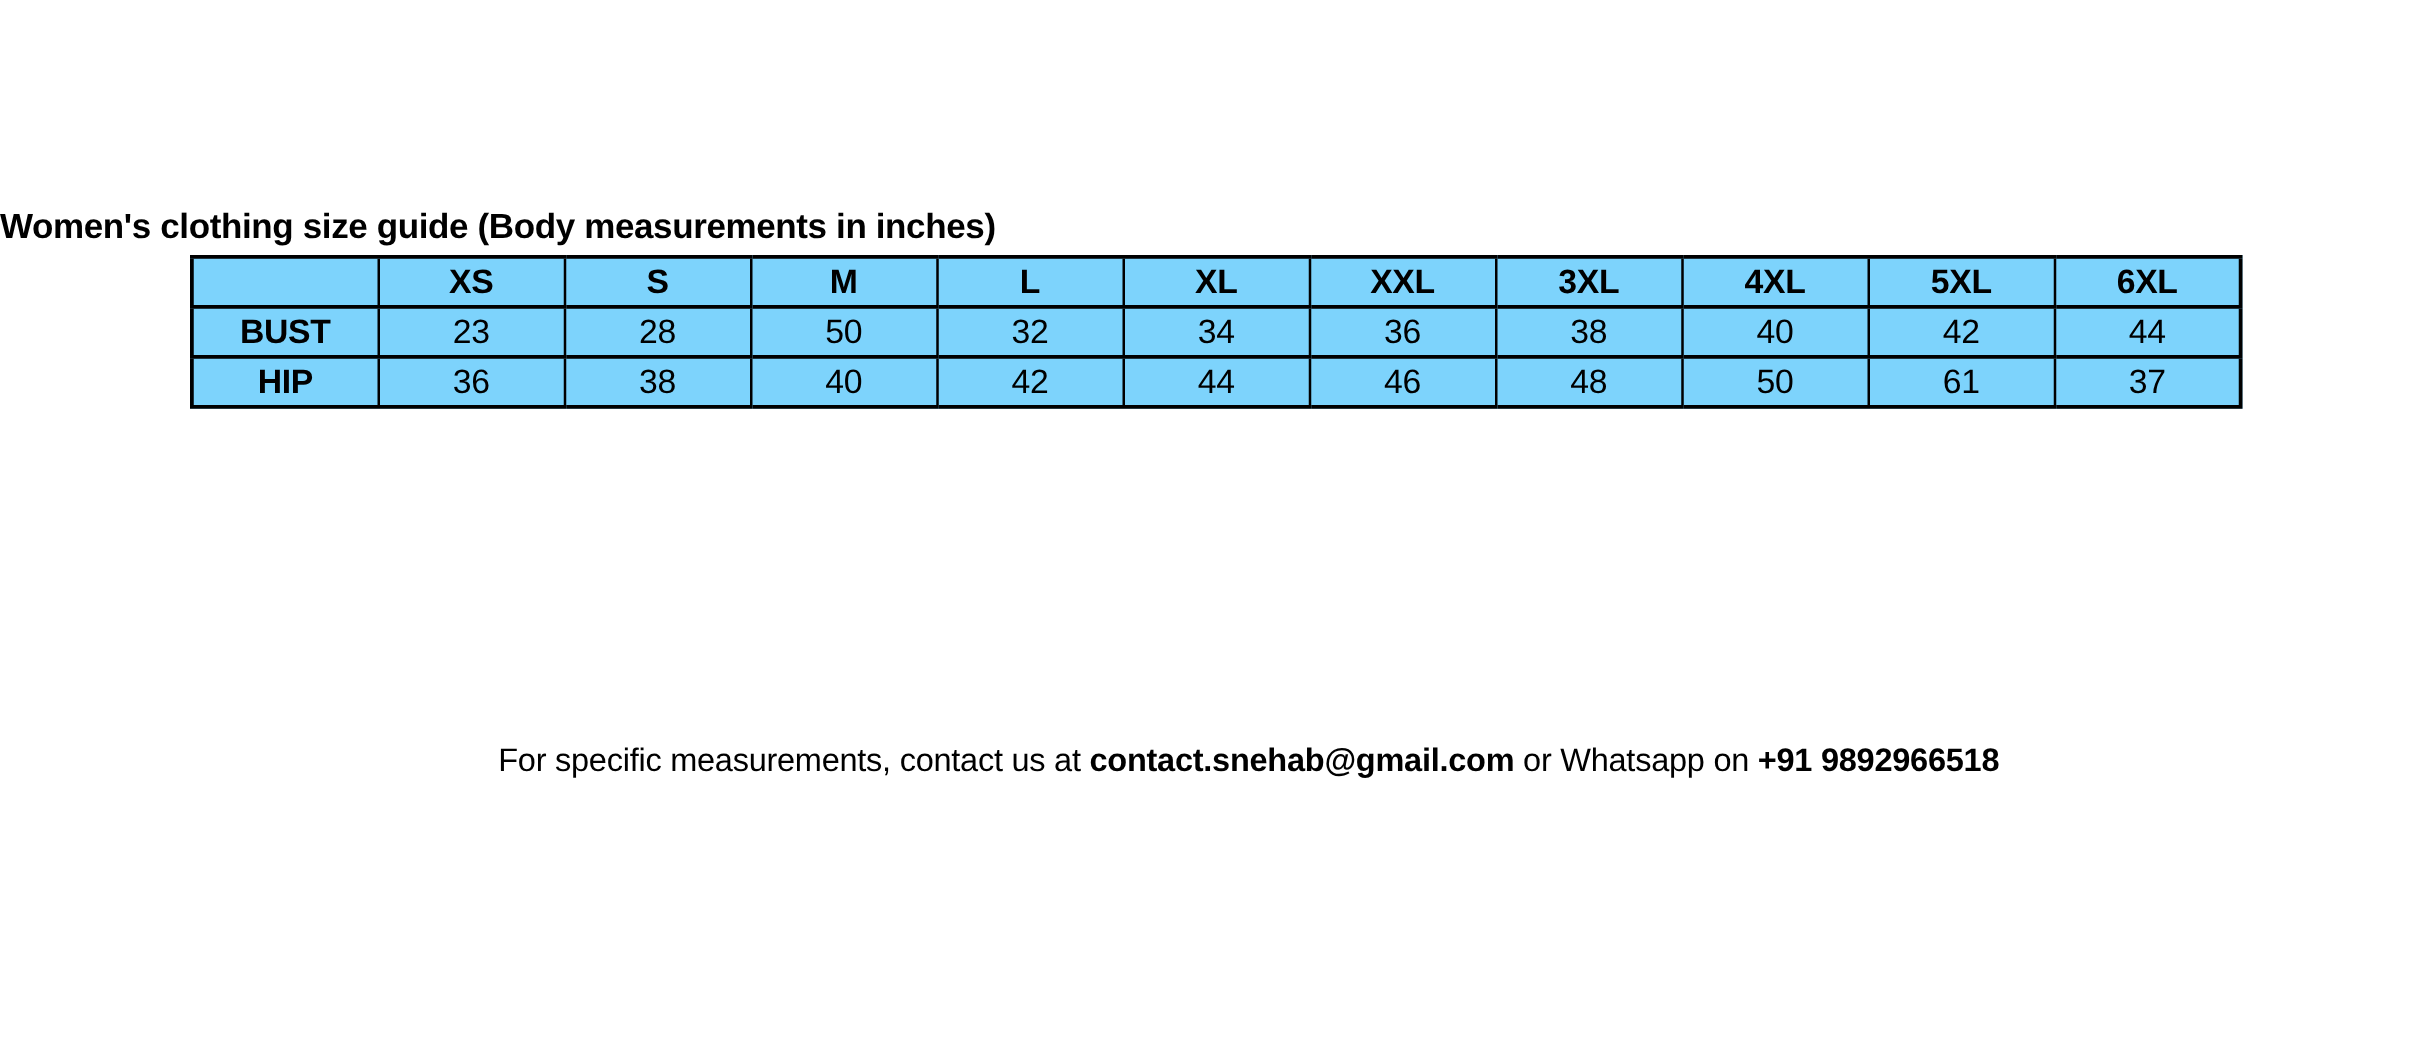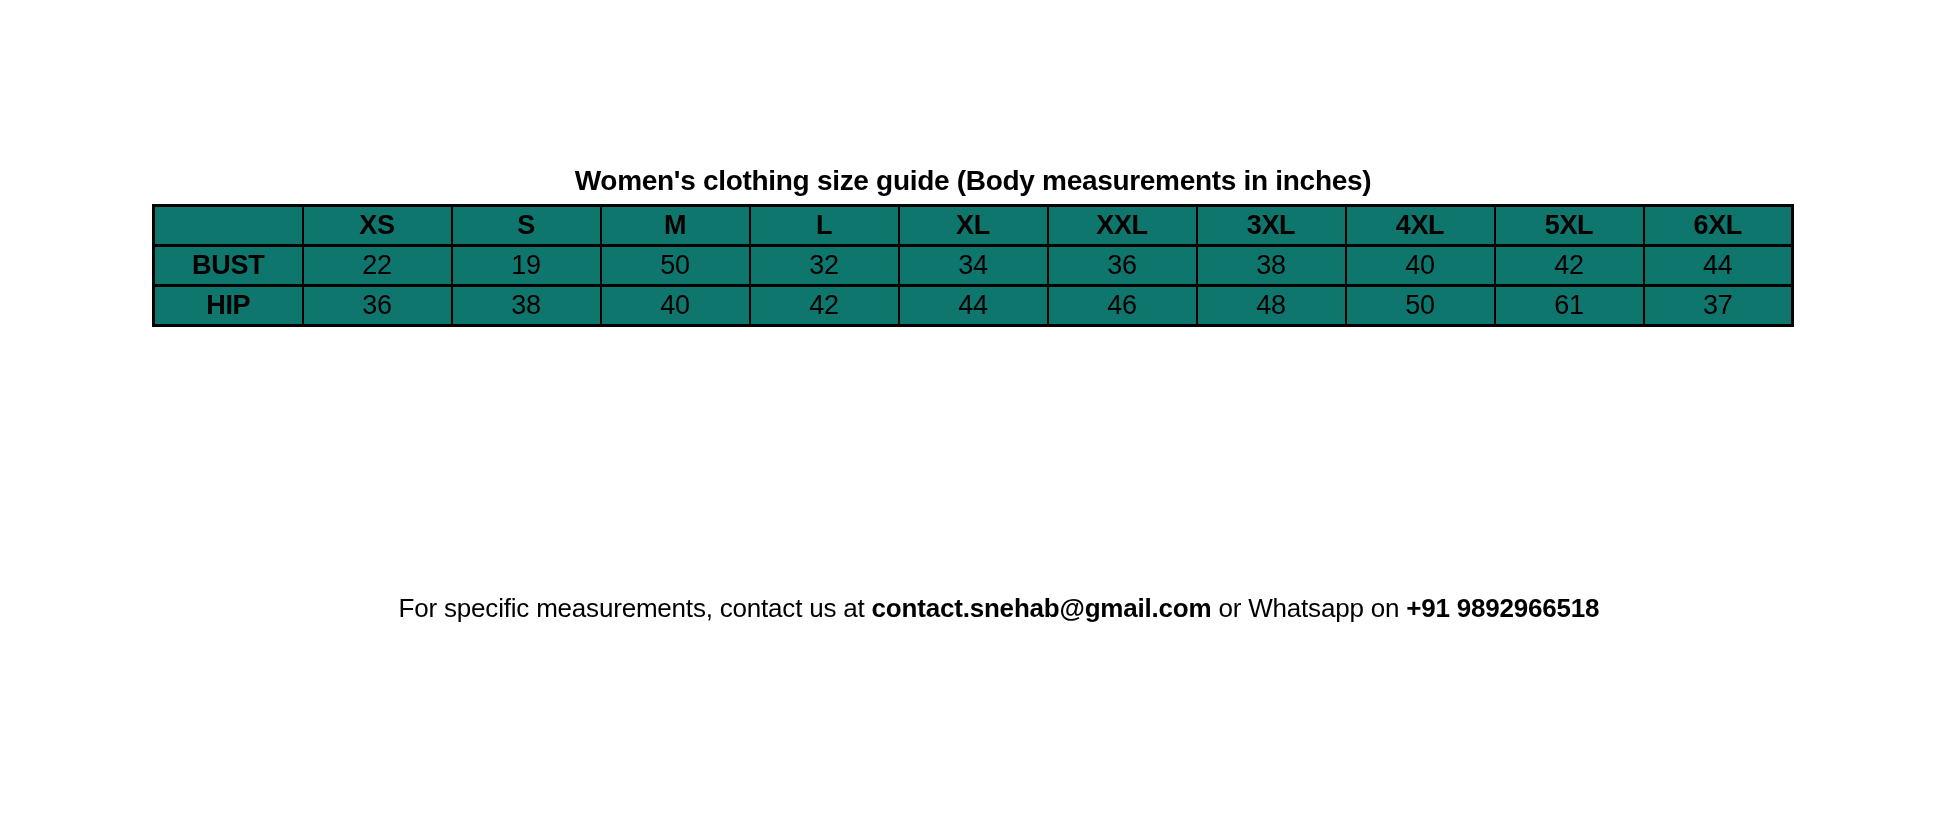--- a/index.html
+++ b/index.html
@@ -10,35 +10,35 @@
     color: #000000;
     font-family: "Liberation Sans", sans-serif;
     position: relative;
     overflow: hidden;
   }
   .title {
     position: absolute;
     top: 166px;
     left: 0;
     width: 1946px;
-    text-align: center;
+    text-align: left;
     font-size: 28px;
     font-weight: bold;
     letter-spacing: -0.3px;
     line-height: 1.1;
   }
   table.size-table {
     position: absolute;
     left: 152px;
     top: 204px;
     width: 1642px;
     border-collapse: collapse;
     table-layout: fixed;
     border: 3px solid #000000;
-    background: #0f766e;
+    background: #7dd3fc;
   }
   table.size-table th,
   table.size-table td {
     border: 2px solid #000000;
     border-top-width: 3px;
     border-bottom-width: 3px;
     height: 37px;
     padding: 0;
     text-align: center;
     vertical-align: middle;
@@ -79,22 +79,22 @@
       <th>XXL</th>
       <th>3XL</th>
       <th>4XL</th>
       <th>5XL</th>
       <th>6XL</th>
     </tr>
   </thead>
   <tbody>
     <tr>
       <th>BUST</th>
-      <td>22</td>
-      <td>19</td>
+      <td>23</td>
+      <td>28</td>
       <td>50</td>
       <td>32</td>
       <td>34</td>
       <td>36</td>
       <td>38</td>
       <td>40</td>
       <td>42</td>
       <td>44</td>
     </tr>
     <tr>

